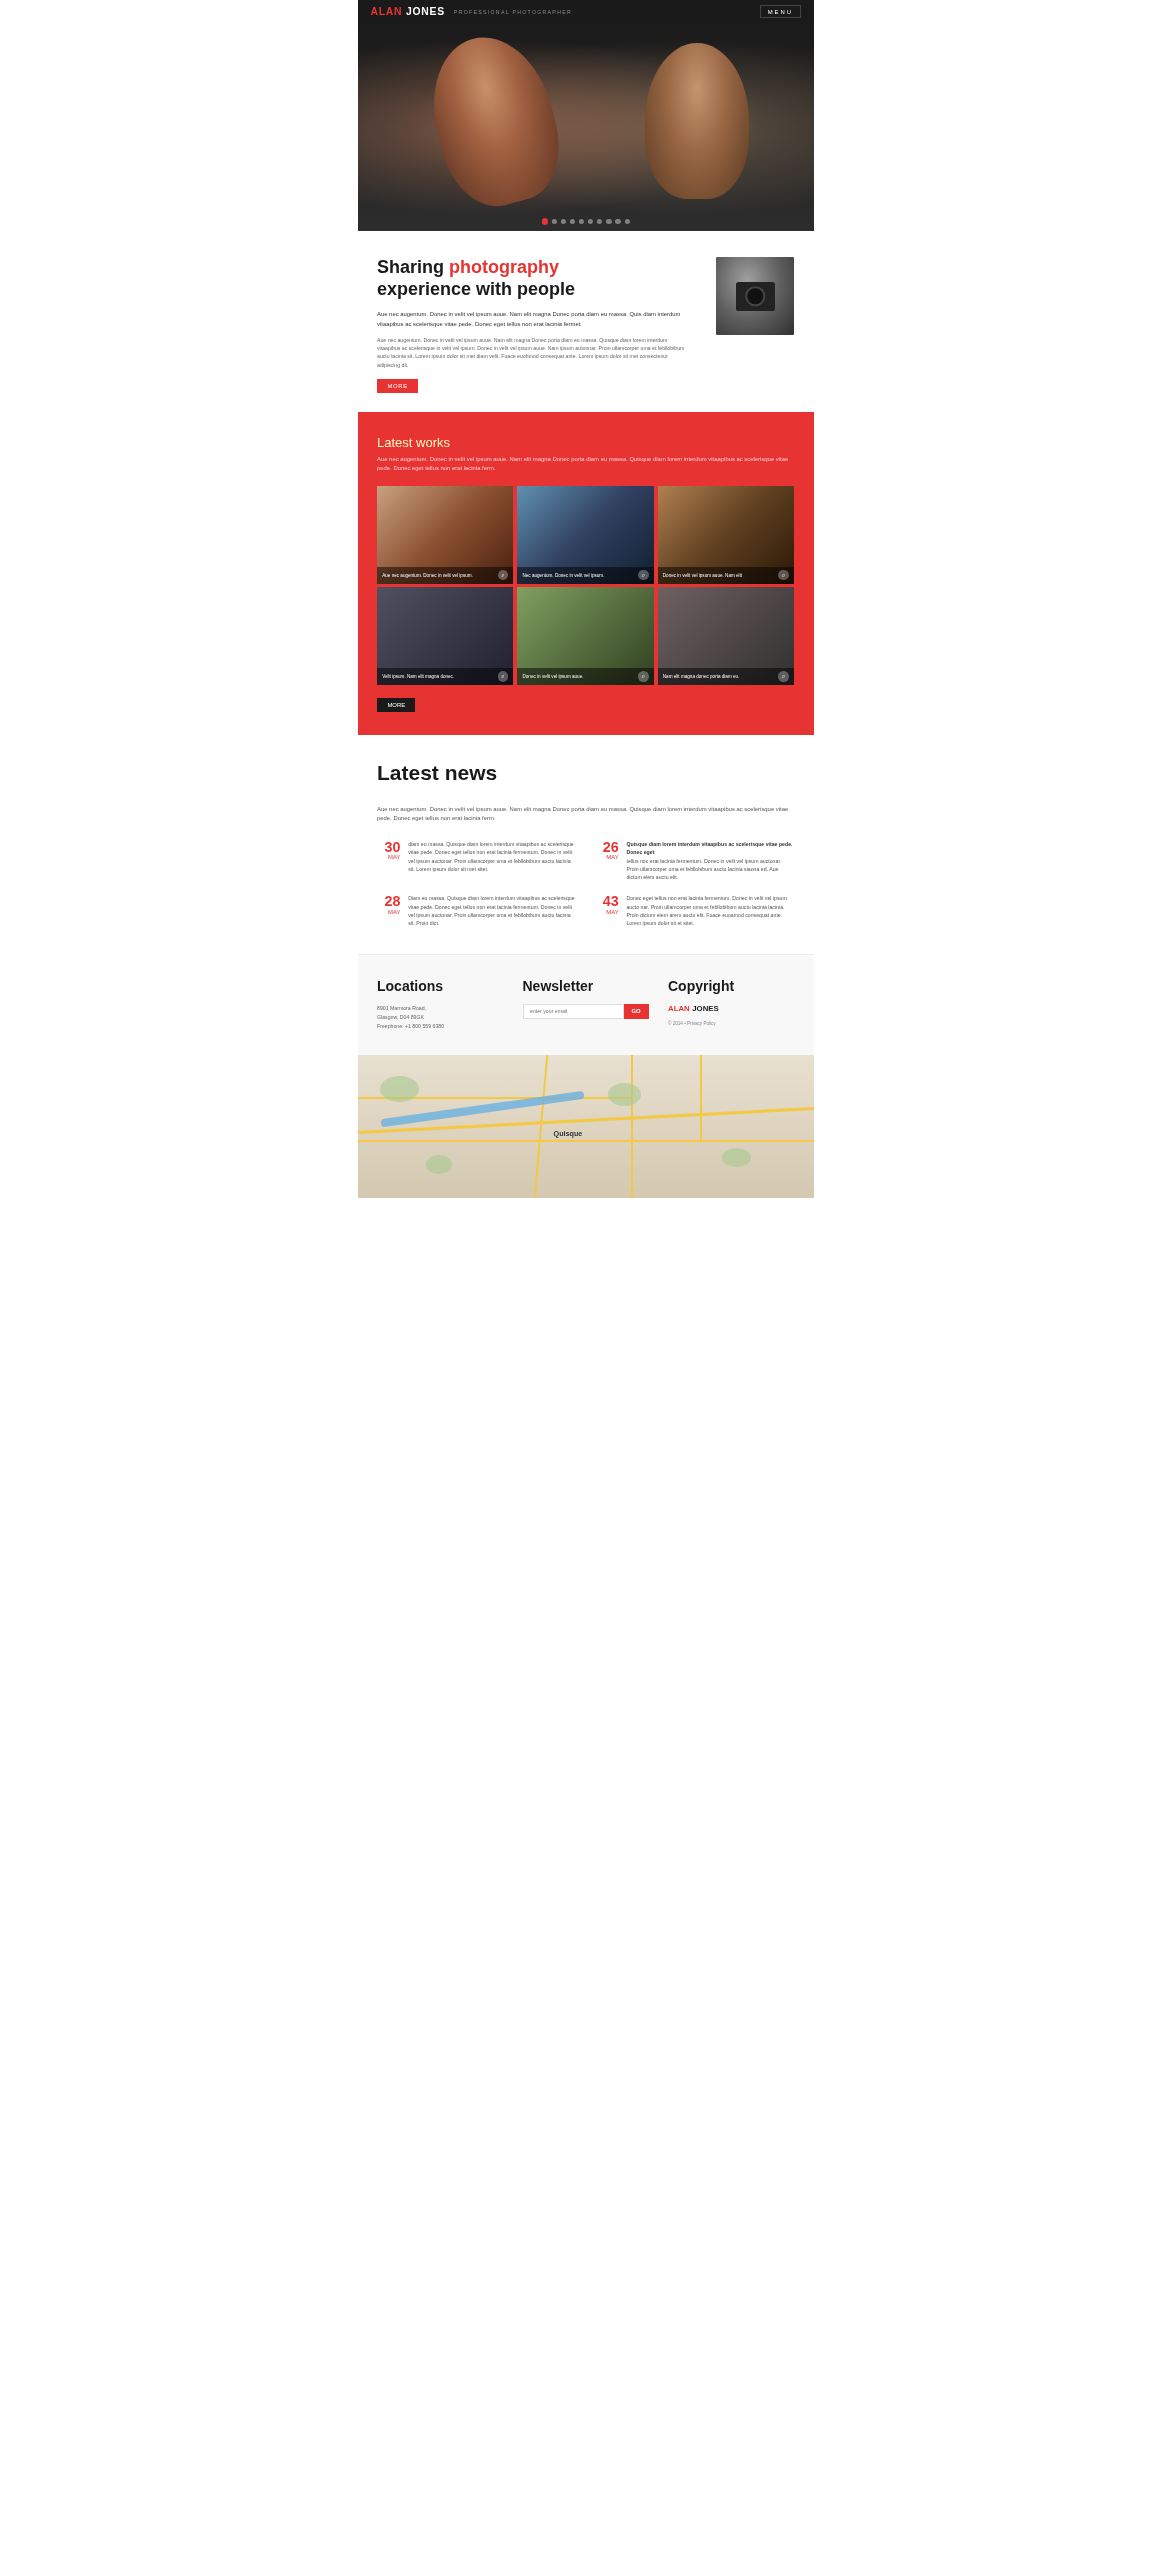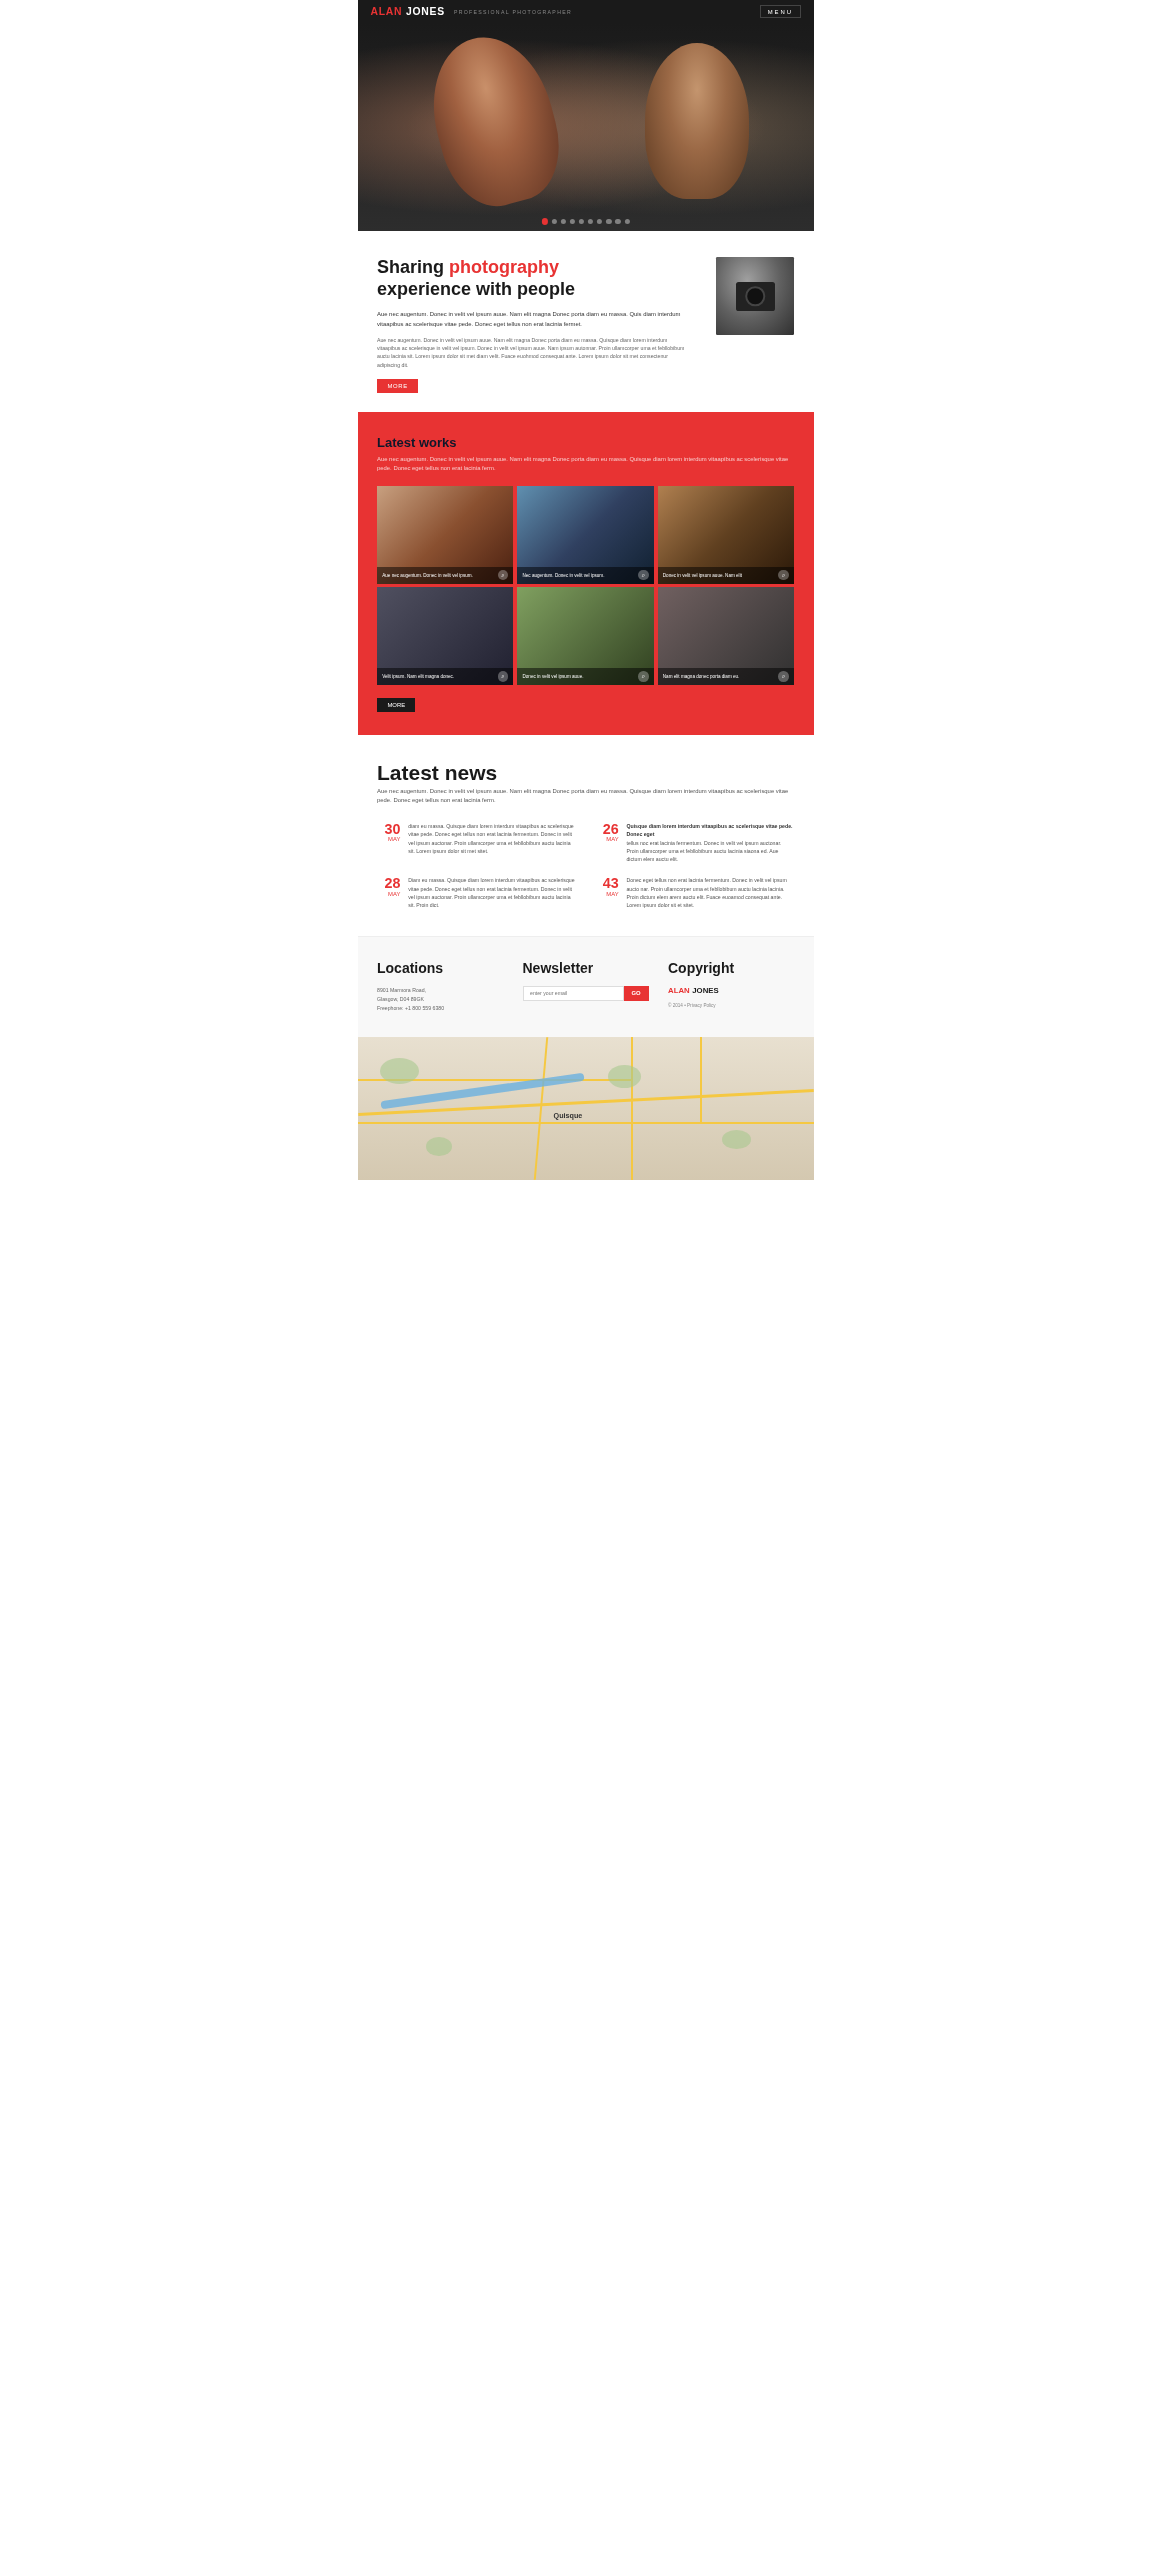--- a/index.html
+++ b/index.html
@@ -167,23 +167,23 @@
       transform: translate(-50%, -50%);
       border: 2px solid #444;
     }
 
     
     .works-section {
       background: #e83333;
       padding: 23px 19.5px;
     }
     .works-title {
-      color: #0f172a;
+      color: #fef9c3;
       font-size: 13px;
-      font-weight: 700;
+      font-weight: 400;
       margin-bottom: 5.2px;
     }
     .works-desc {
       color: rgba(255,255,255,0.75);
       font-size: 5.9px;
       line-height: 1.5;
       margin-bottom: 13px;
     }
     .works-grid {
       display: grid;
@@ -239,21 +239,21 @@
 
     
     .news-section {
       padding: 26px 19.5px;
       background: #fff;
     }
     .news-title {
       font-size: 21px;
       font-weight: 900;
       color: #1a1a1a;
-      margin-bottom: 2px;
+      margin-bottom: 20px;
     }
     .news-intro {
       font-size: 5.9px;
       color: #555;
       line-height: 1.6;
       margin-bottom: 16.3px;
     }
     .news-grid {
       display: grid;
       grid-template-columns: 1fr 1fr;

